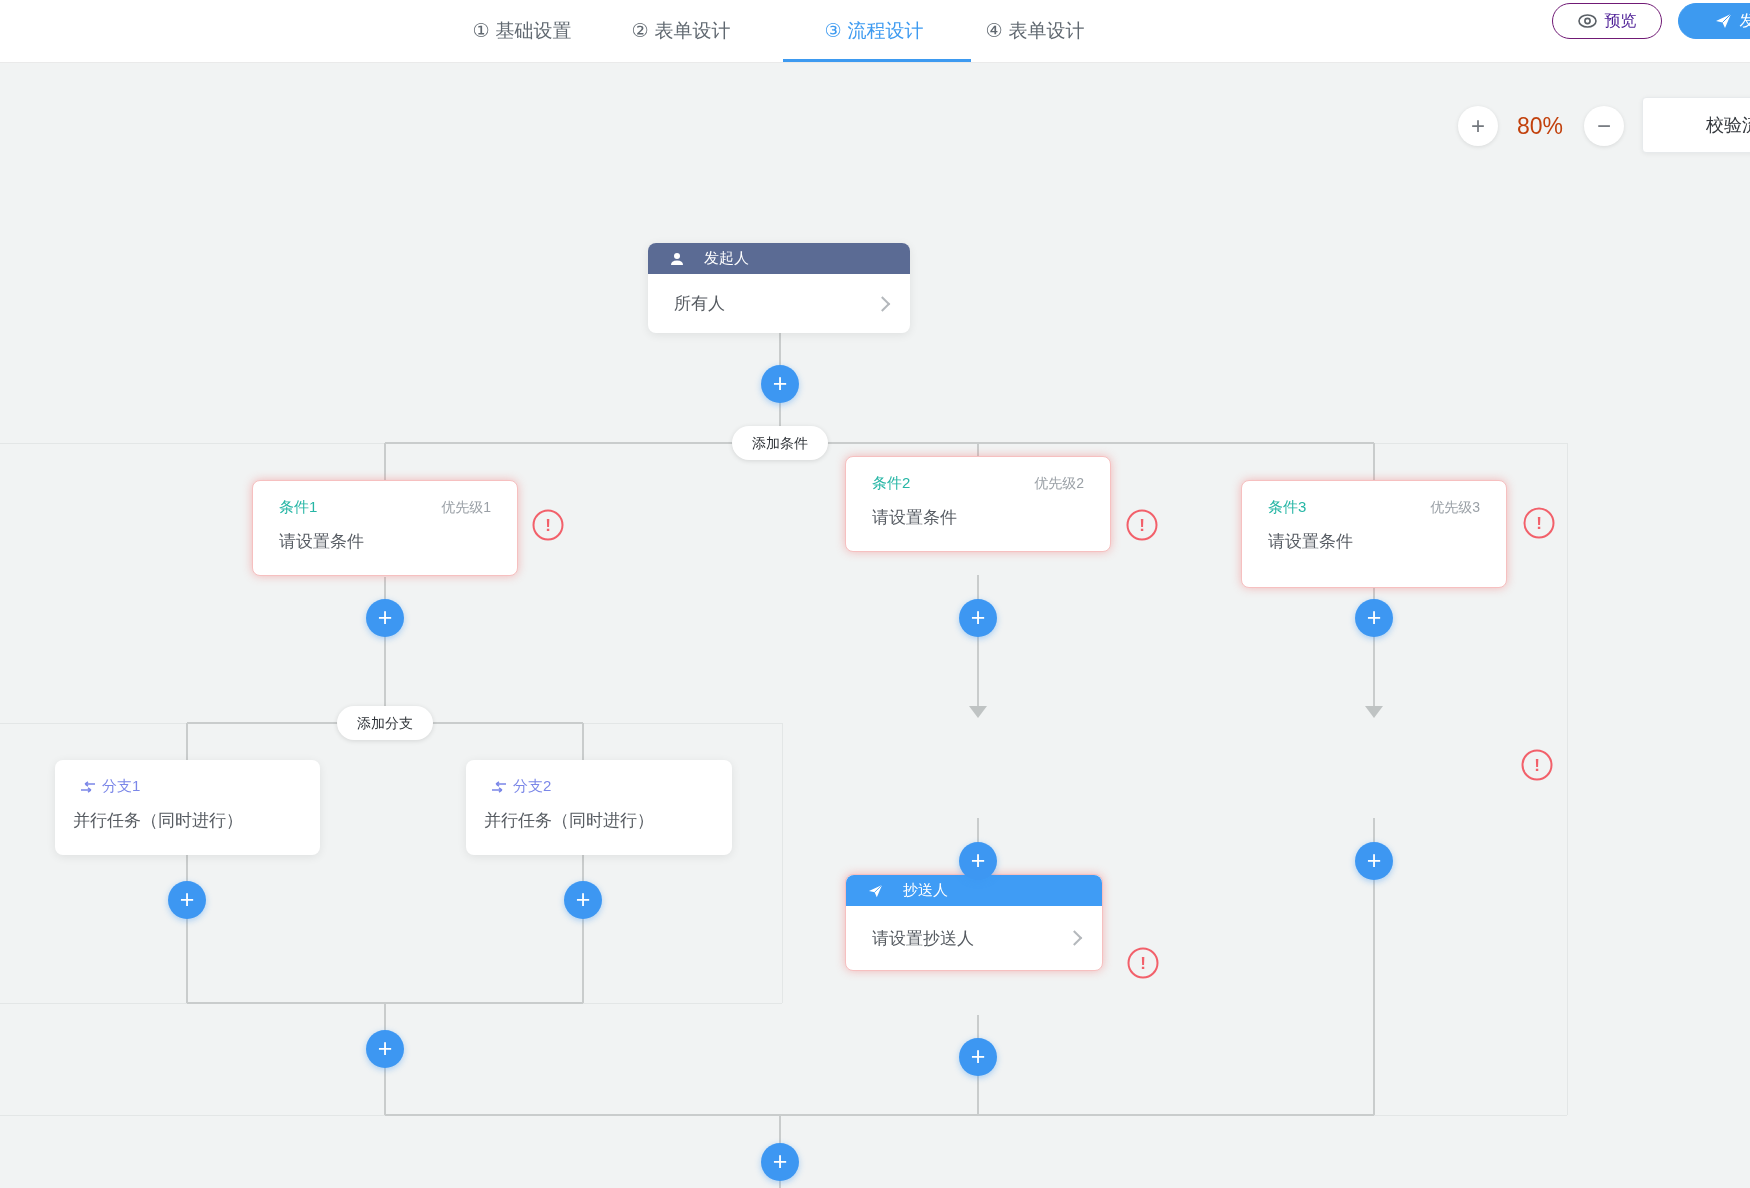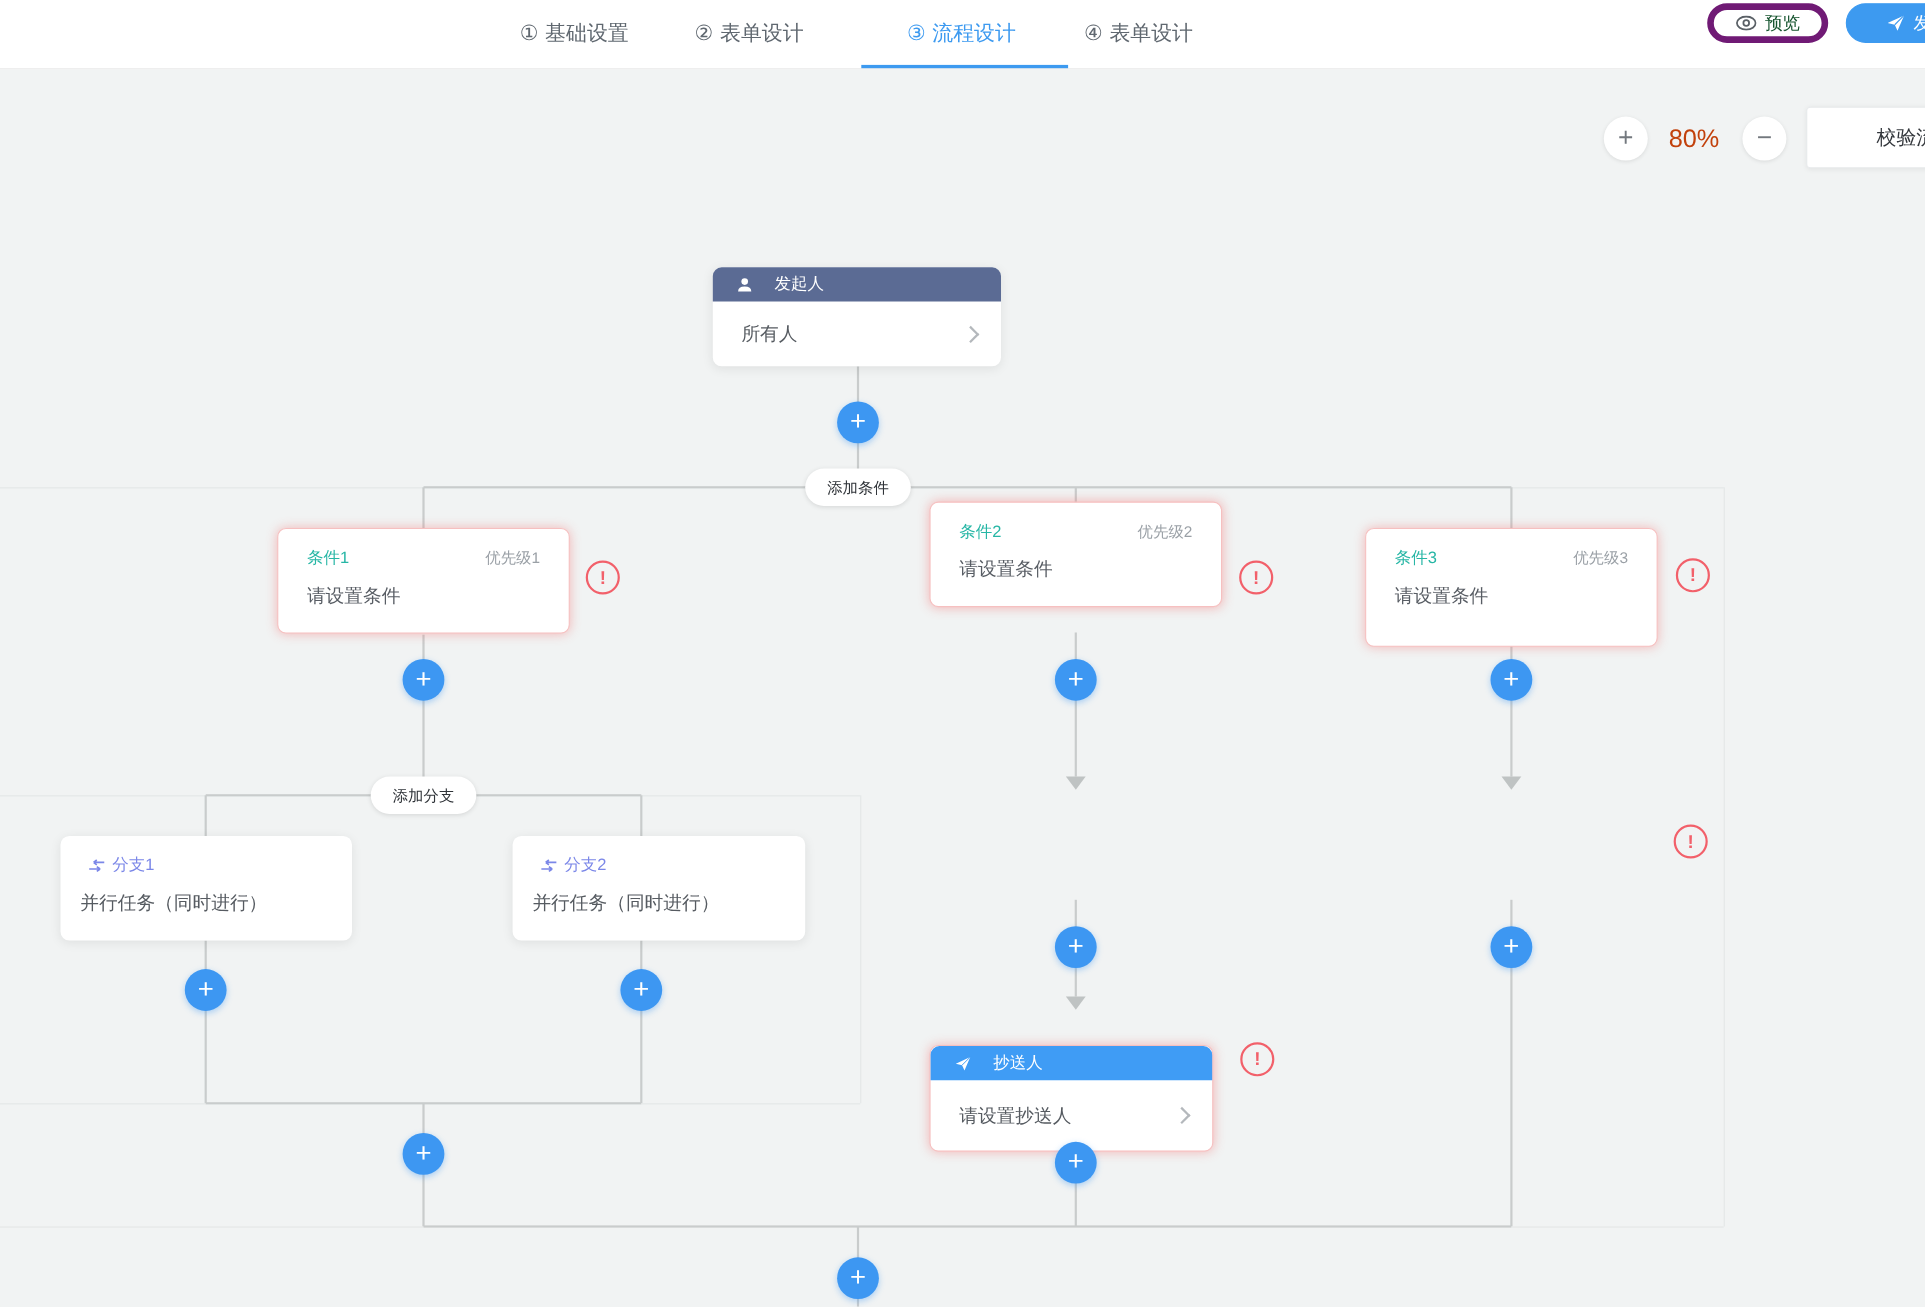--- a/index.html
+++ b/index.html
@@ -6,21 +6,21 @@
   body{width:1750px;height:1188px;overflow:hidden;font-family:"Liberation Sans","DejaVu Sans",sans-serif;background:#f1f3f3;}
   .page{position:relative;width:1750px;height:1188px;}
 
   
   .topbar{position:absolute;left:0;top:0;width:1750px;height:62px;background:#ffffff;border-bottom:1px solid #eaeaea;z-index:30;}
   .tab{position:absolute;top:0;height:62px;line-height:62px;font-size:19px;color:#606870;white-space:nowrap;transform:translateX(-50%);cursor:pointer;}
   .tab .tab-num{margin-right:6px;}
   .tab.active{color:#3d9af0;}
   .tab-underline{position:absolute;top:59px;left:783px;width:188px;height:3px;background:#3d9af0;}
   .pill-btn{position:absolute;top:3px;height:36px;border-radius:18px;display:flex;align-items:center;justify-content:center;gap:8px;font-size:16px;cursor:pointer;box-sizing:border-box;}
-  .preview-btn{left:1552px;width:110px;background:#fff;border:6px solid #701a75;color:#14532d;}
+  .preview-btn{left:1552px;width:110px;background:#fff;border:1px solid #701a75;color:#4c1d95;}
   .publish-btn{left:1678px;width:130px;background:#3d9af0;border:1px solid #3d9af0;color:#fff;}
 
   
   .zoom-circle{position:absolute;width:40px;height:40px;border-radius:50%;background:#fff;box-shadow:0 1px 4px rgba(0,0,0,.10);color:#73787e;font-size:24px;font-weight:300;display:flex;align-items:center;justify-content:center;cursor:pointer;transform:translate(-50%,-50%);z-index:20;}
   .zoom-level{position:absolute;transform:translate(-50%,-50%);font-size:23px;color:#c2410c;z-index:20;}
   .validate-btn{position:absolute;left:1642px;top:97px;width:200px;height:56px;background:#fff;border:1px solid #e7eaec;border-radius:4px;box-shadow:0 1px 5px rgba(0,0,0,.06);font-size:18px;color:#33373c;display:flex;align-items:center;justify-content:center;cursor:pointer;z-index:20;box-sizing:border-box;}
 
   
   .vline{position:absolute;width:2px;background:#c9cccc;}
   .hline{position:absolute;height:2px;background:#c9cccc;}
@@ -232,21 +232,21 @@
   <div class="plus" style="left:385px;top:1049px"><span>+</span></div>
 
 
   <div class="warn" style="left:1537px;top:765px">
       <span>!</span>
     </div>
 
   <div class="plus" style="left:978px;top:861px"><span>+</span></div>
   <div class="plus" style="left:1374px;top:861px"><span>+</span></div>
 
-  <div class="card error" style="left:845px;top:950px;width:258px;height:97px">
+  <div class="card error" style="left:845px;top:874px;width:258px;height:97px">
     <div class="card-header hdr-cc">
       <svg width="15" height="14" viewBox="0 0 17 16">
         <path d="M1 8 L16 1 L10 15 L7.5 9.5 Z" fill="#ffffff"></path>
         <path d="M7.5 9.5 L16 1" stroke="#3f9cf5" stroke-width="1"></path>
       </svg>
       <span>抄送人</span>
     </div>
     <div class="card-body">
       <span>请设置抄送人</span>
       <span class="chevron"></span>

